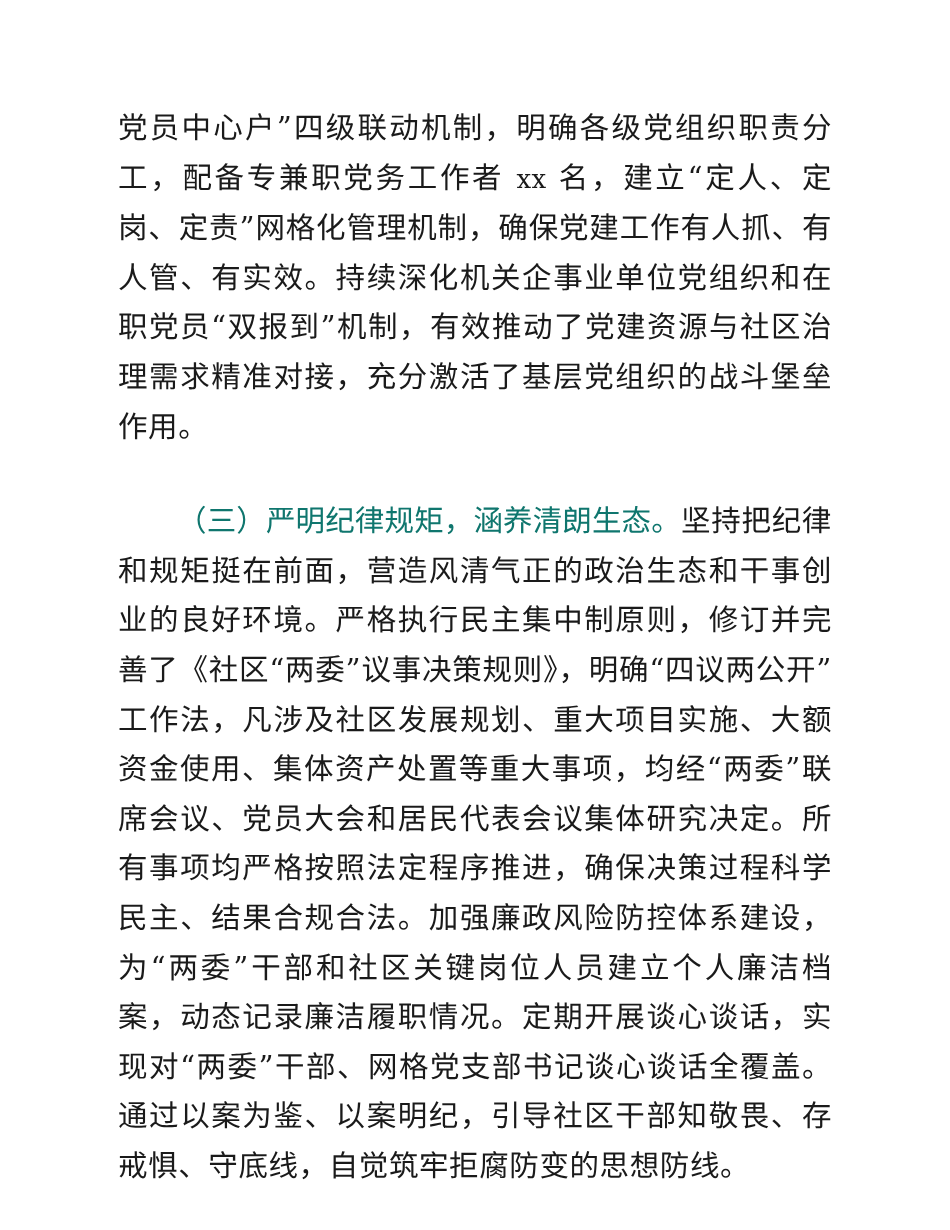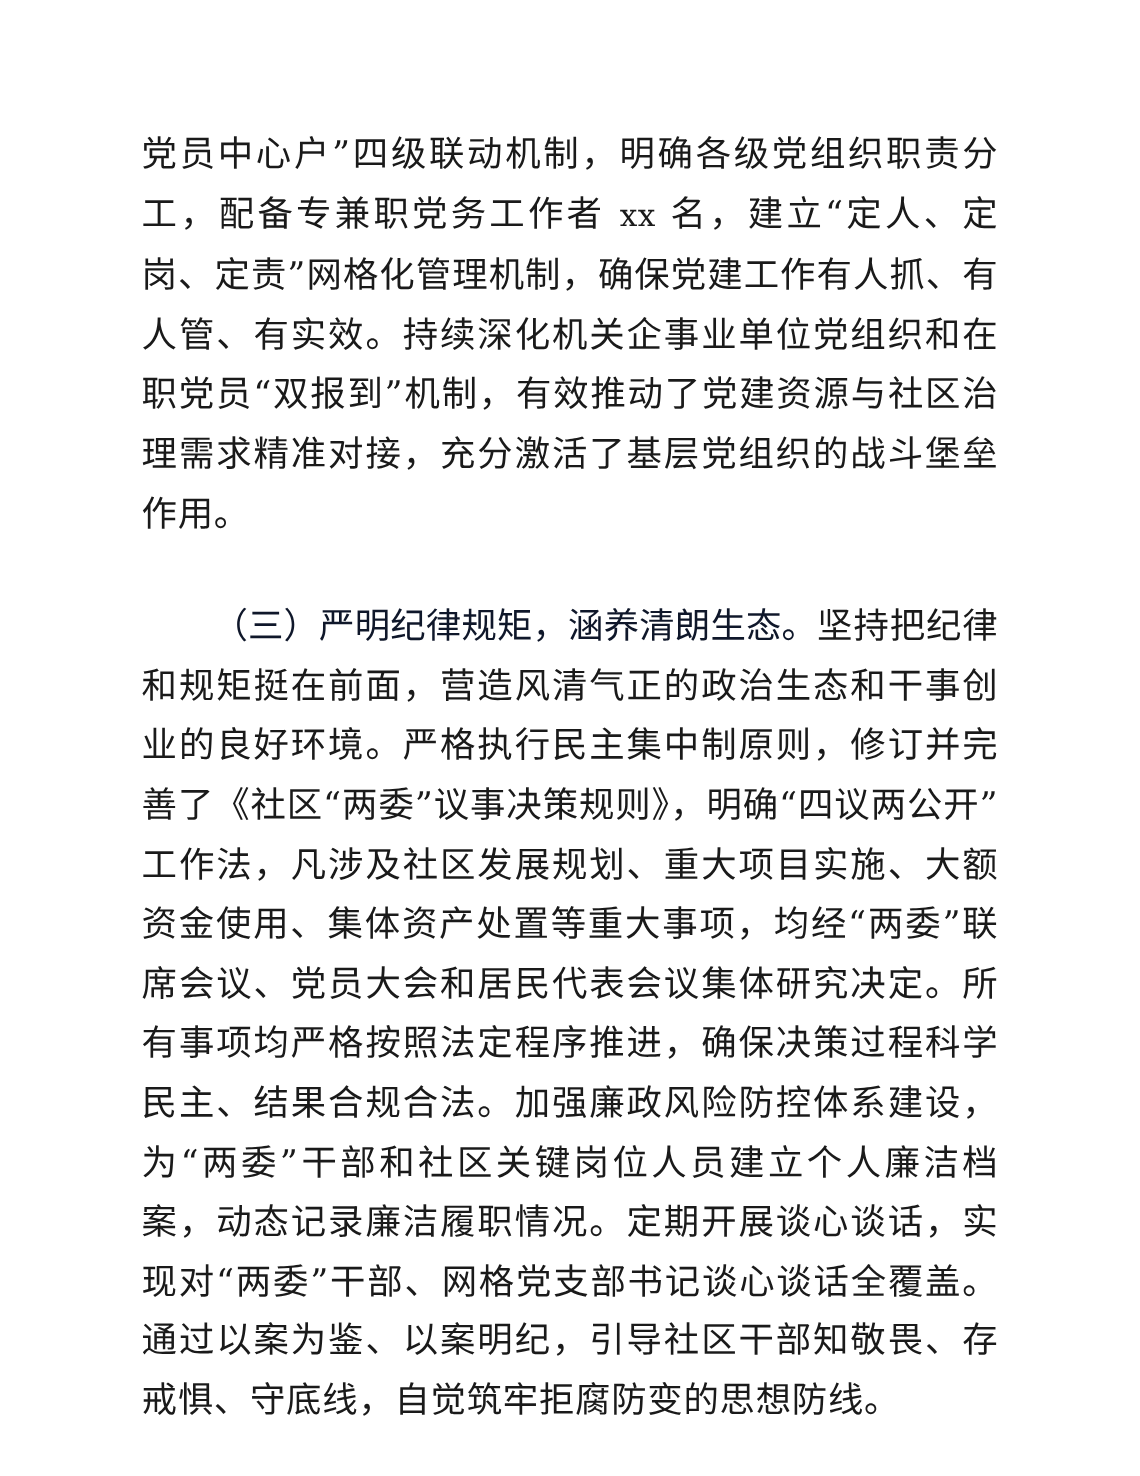--- a/index.html
+++ b/index.html
@@ -60,21 +60,21 @@
 
   .gap-before-heading2 {
     height: 44px;
   }
 
   
   .run-bold-hei {
     font-family: "DejaVu Sans", "Liberation Sans", sans-serif;
     font-weight: 700;
     letter-spacing: 0px;
-    color: #0f172a;
+    color: #0f766e;
   }
 
   
   .run-latin {
     font-family: "DejaVu Serif", "Liberation Serif", serif;
     font-size: 26px;
     letter-spacing: 0.5px;
   }
 </style>
 </head>

